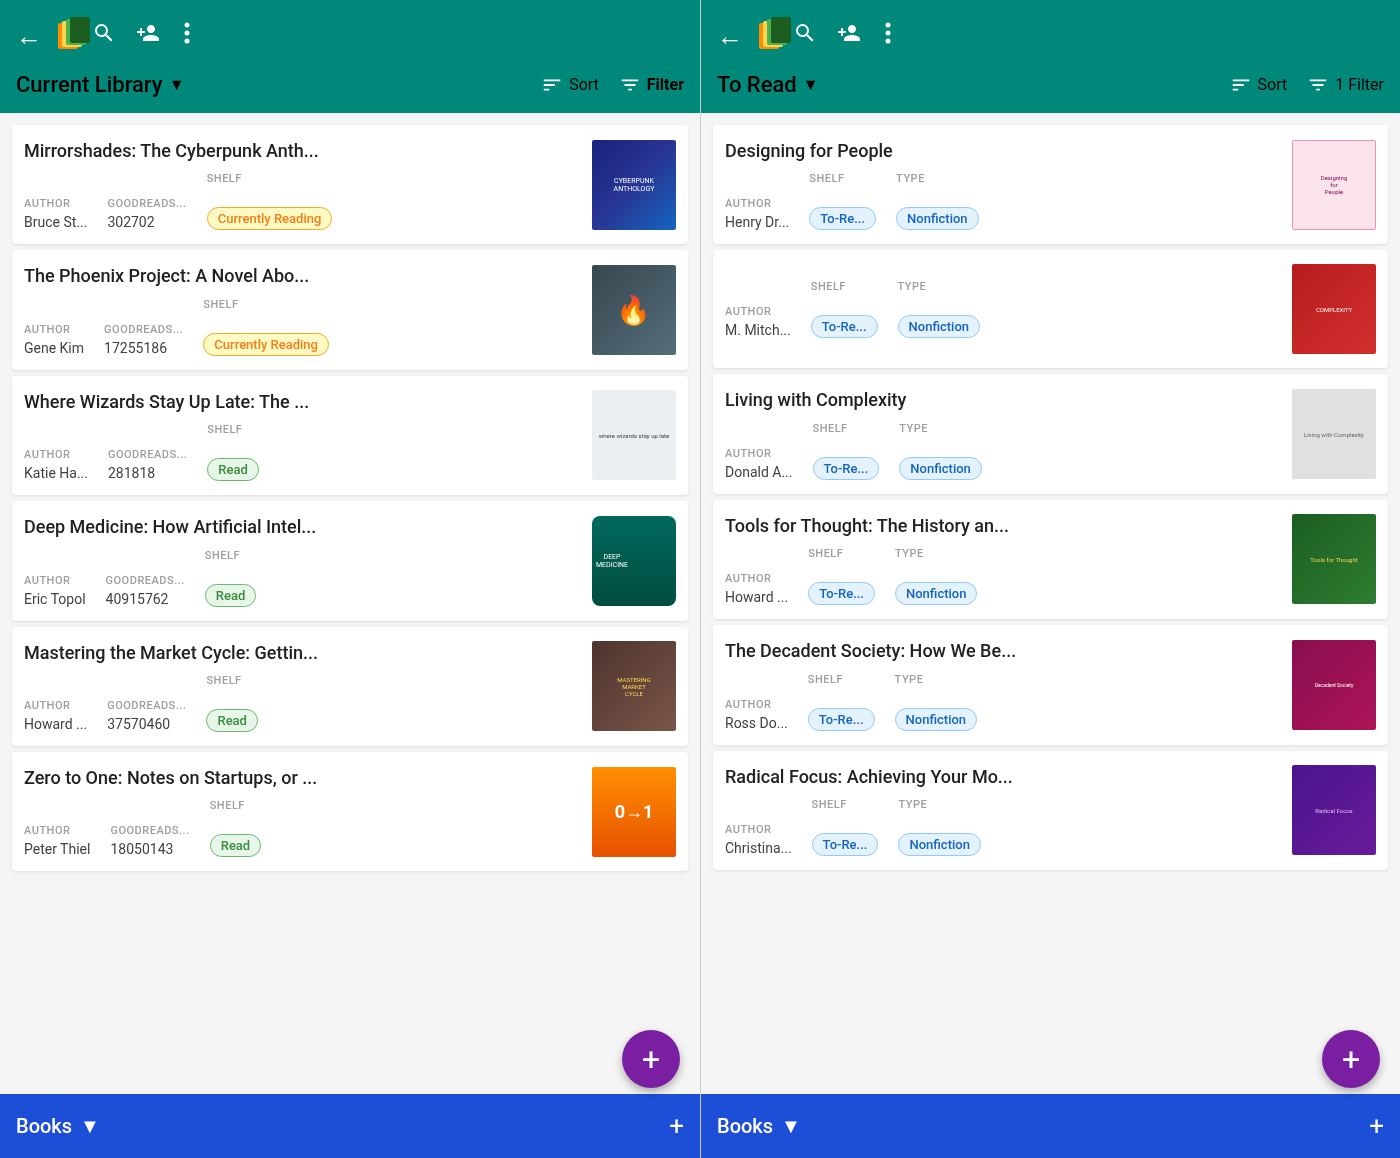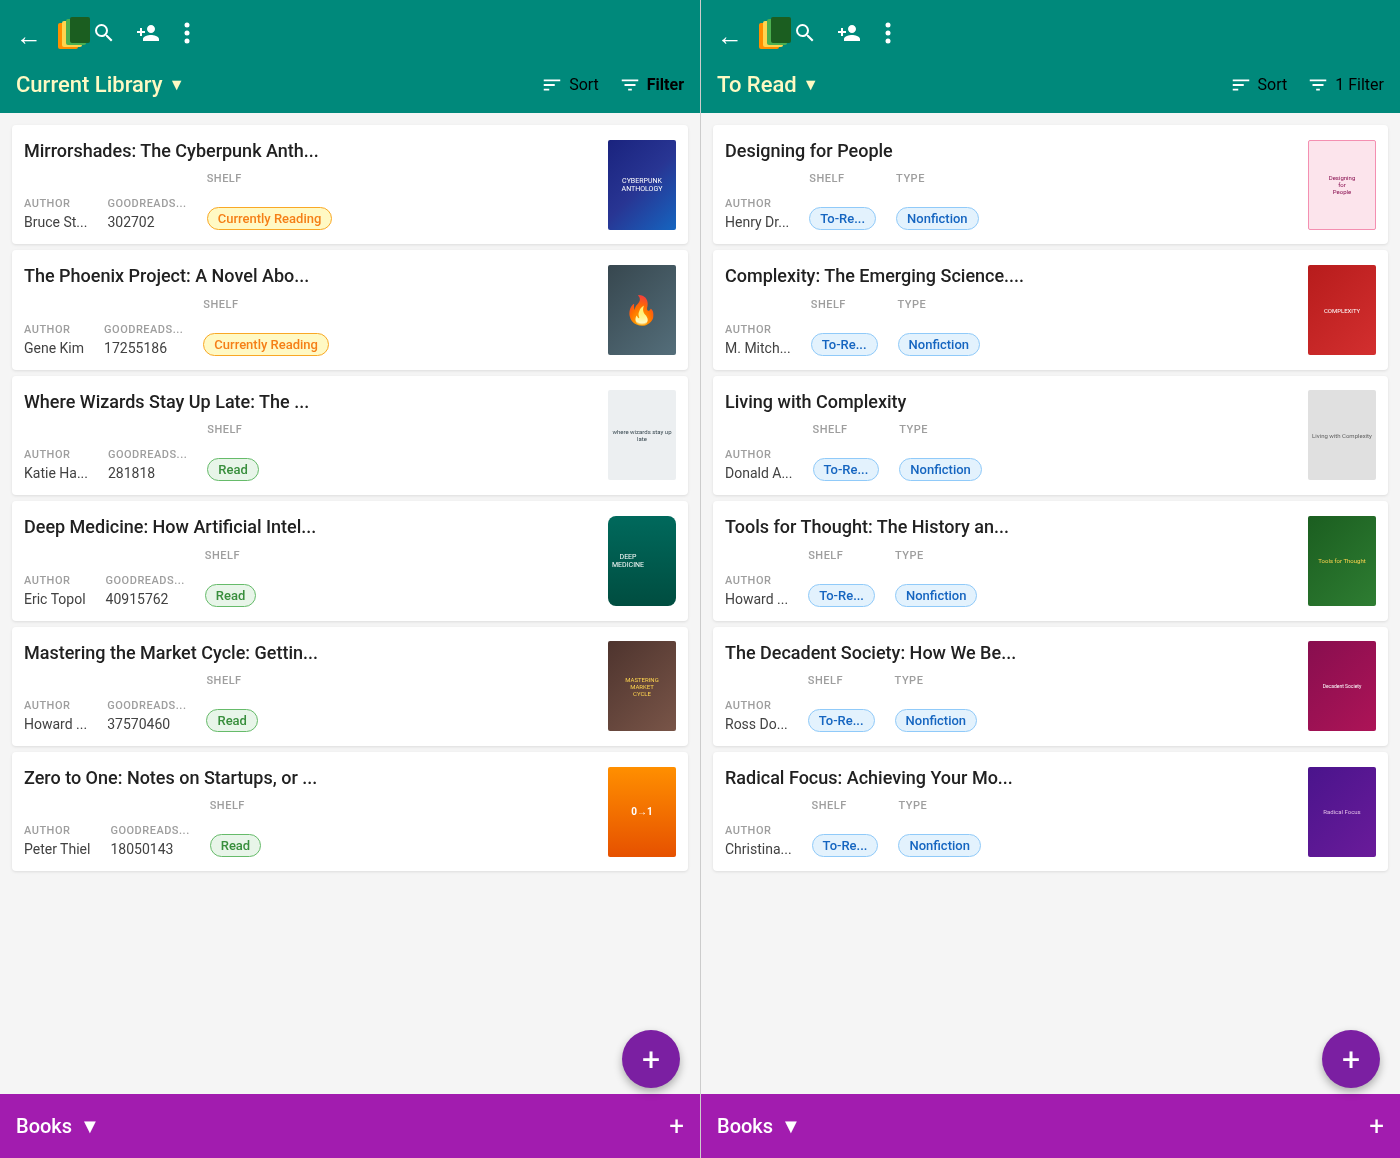--- a/index.html
+++ b/index.html
@@ -63,21 +63,21 @@
     
     .subheader {
       background: #00897b;
       display: flex;
       align-items: center;
       padding: 0 16px 16px 16px;
       gap: 8px;
     }
 
     .library-label {
-      color: #fef9c3;
+      color: #000000;
       font-size: 22px;
       font-weight: 500;
       display: flex;
       align-items: center;
       gap: 6px;
       flex: 1;
     }
 
     .library-label .dropdown-arrow {
       font-size: 16px;
@@ -180,21 +180,21 @@
       border: 1px solid #90caf9;
     }
 
     .badge-nonfiction {
       background: #e3f2fd;
       color: #1565c0;
       border: 1px solid #90caf9;
     }
 
     .book-cover {
-      width: 68px;
+      width: 84px;
       height: 90px;
       border-radius: 2px;
       overflow: hidden;
       flex-shrink: 0;
       margin-left: 31px;
     }
 
     
     .cover-mirrorshades {
       background: linear-gradient(135deg, #1a237e 0%, #283593 50%, #1565c0 100%);
@@ -323,21 +323,21 @@
       align-items: center;
       justify-content: center;
       box-shadow: 0 4px 8px rgba(0,0,0,0.3);
       cursor: pointer;
       z-index: 10;
       line-height: 1;
     }
 
     
     .bottom-bar {
-      background: #a21caf;
+      background: #1d4ed8;
       height: 64px;
       display: flex;
       align-items: center;
       padding: 0 16px;
       flex-shrink: 0;
     }
 
     .books-dropdown {
       color: white;
       font-size: 20px;
@@ -539,21 +539,21 @@
             <span class="meta-label">GOODREADS...</span>
             <span class="meta-value">18050143</span>
           </div>
           <div class="meta-col">
             <span class="meta-label">SHELF</span>
             <span class="shelf-badge badge-read">Read</span>
           </div>
         </div>
       </div>
       <div class="book-cover" style="background:linear-gradient(180deg,#ff8f00,#e65100);display:flex;align-items:center;justify-content:center;">
-        <span style="color:white;font-size:10px;font-weight:bold;">0→1</span>
+        <span style="color:white;font-size:18px;font-weight:bold;">0→1</span>
       </div>
     </div>
 
   </div>
 
   <div class="fab">+</div>
 
   <div class="bottom-bar">
     <div class="books-dropdown">
       <span>Books</span>
@@ -634,21 +634,20 @@
           </div>
         </div>
       </div>
       <div class="book-cover cover-designing">
         <span style="font-size:6px;color:#880e4f;text-align:center;">Designing<br>for<br>People</span>
       </div>
     </div>
 
     <div class="book-card">
       <div class="book-info">
-        <div class="book-title">Complexity: The Emerging Science....</div>
         <div class="book-meta">
           <div class="meta-col">
             <span class="meta-label">AUTHOR</span>
             <span class="meta-value">M. Mitch...</span>
           </div>
           <div class="meta-col">
             <span class="meta-label">SHELF</span>
             <span class="shelf-badge badge-to-read">To-Re...</span>
           </div>
           <div class="meta-col">

